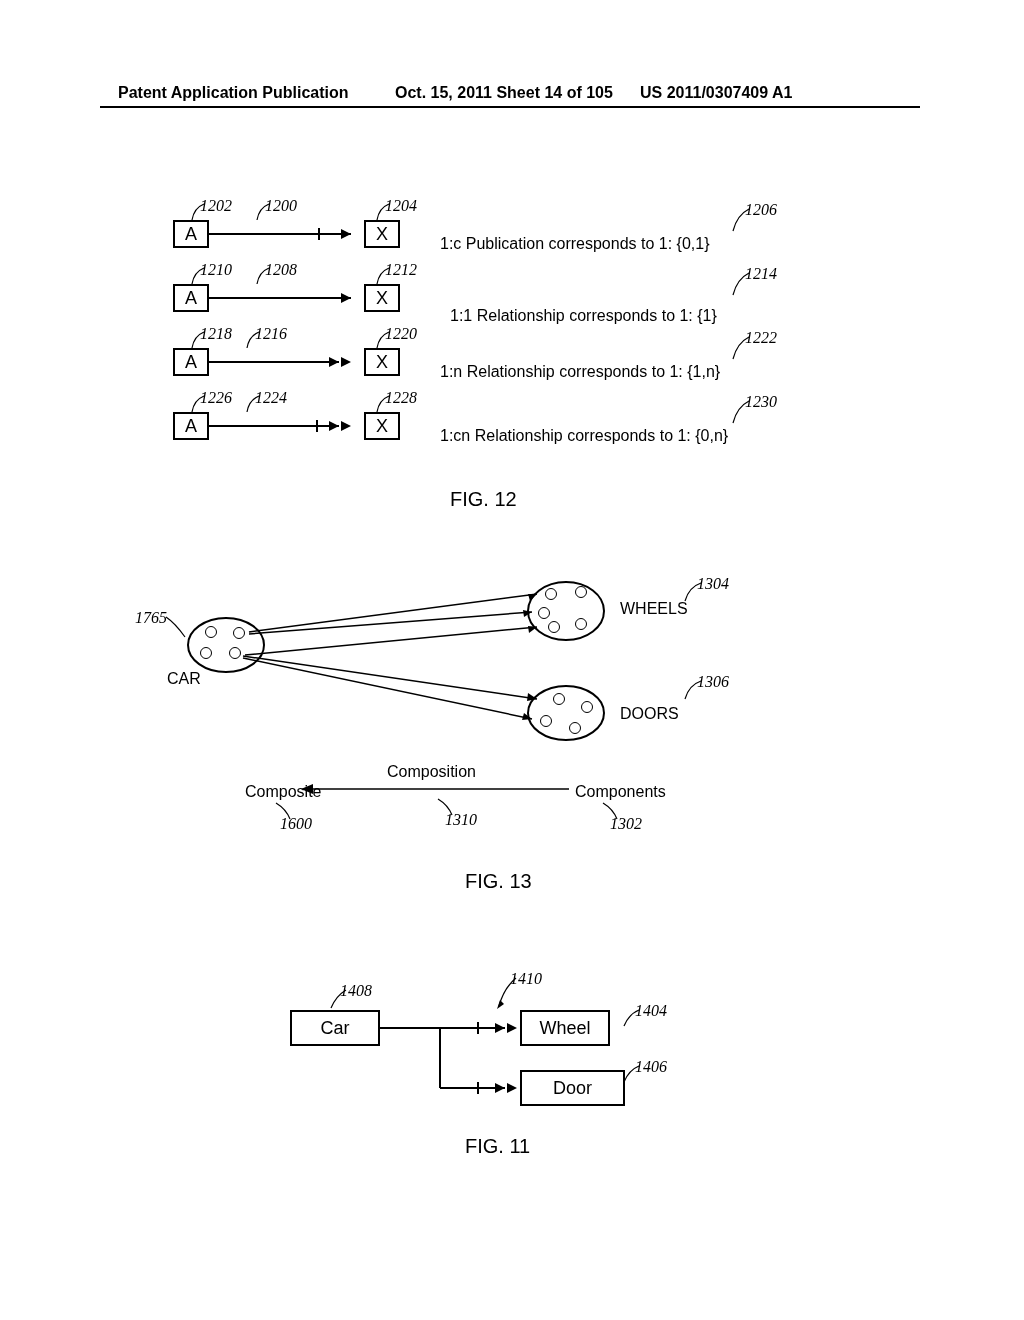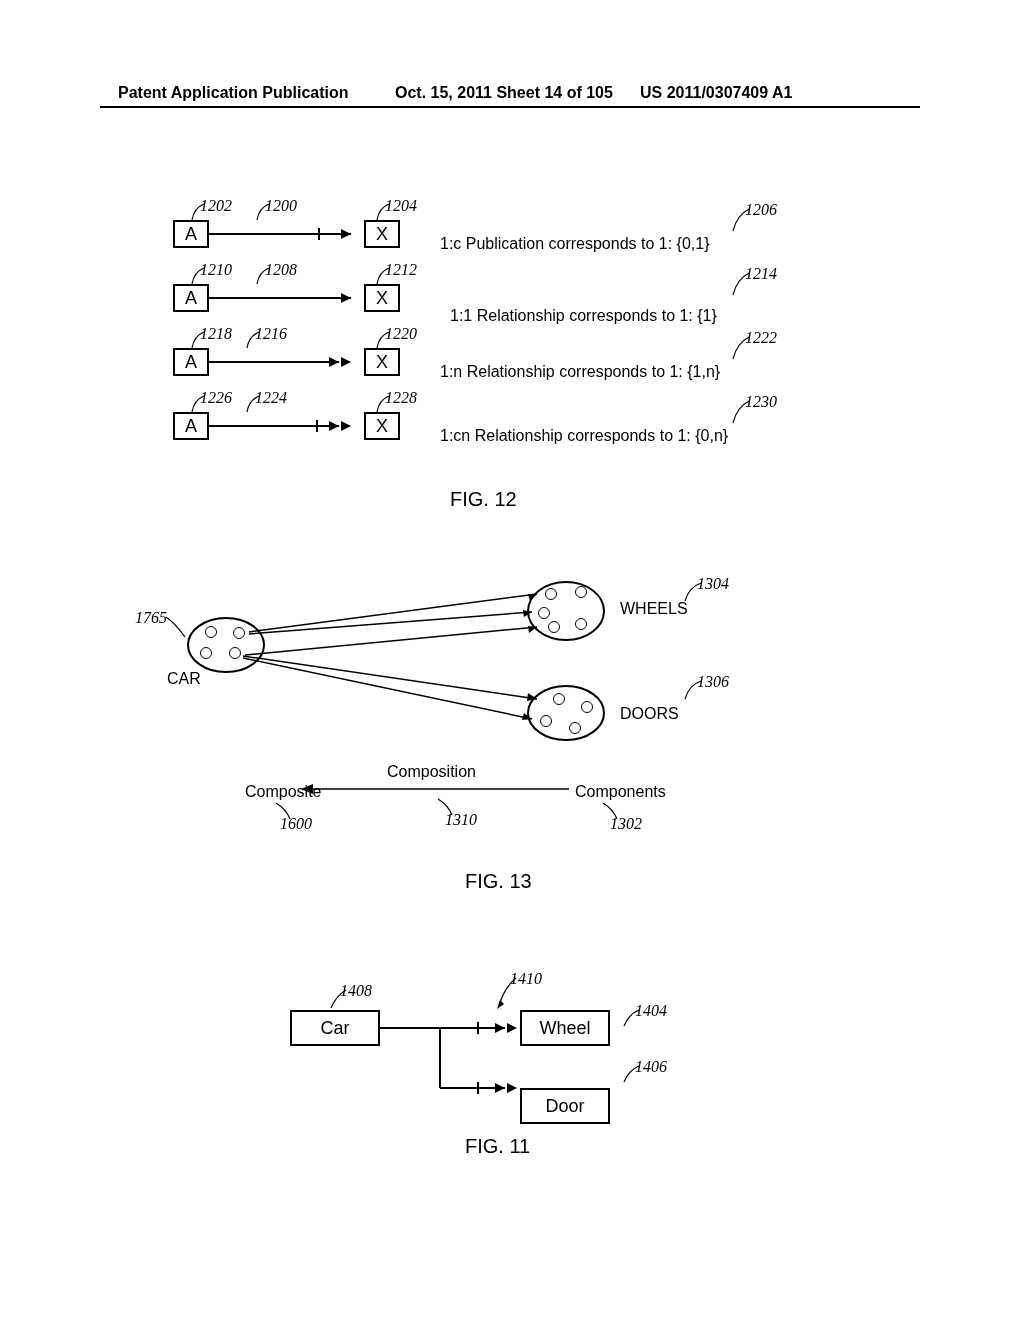--- a/index.html
+++ b/index.html
@@ -230,21 +230,21 @@
 </div>
 <div class="fig-label" style="position:absolute;top:870px;left:465px">FIG. 13</div>
 
 <div style="position:absolute;top:970px;left:280px;width:440px;height:170px">
   <div class="box" style="width:90px;height:36px;position:absolute;top:40px;left:10px">
       <span>Car</span>
     </div>
   <div class="box" style="width:90px;height:36px;position:absolute;top:40px;left:240px">
       <span>Wheel</span>
     </div>
-  <div class="box" style="width:90px;height:36px;position:absolute;top:118px;left:240px">
+  <div class="box" style="width:105px;height:36px;position:absolute;top:100px;left:240px">
       <span>Door</span>
     </div>
 
   <svg width="150" height="100" style="position:absolute;top:40px;left:100px">
     <line x1="0" y1="18" x2="125" y2="18" stroke="#000" stroke-width="2"></line>
     <line x1="98" y1="12" x2="98" y2="24" stroke="#000" stroke-width="2"></line>
     <polygon points="125,18 115,13 115,23" fill="#000"></polygon>
     <polygon points="137,18 127,13 127,23" fill="#000"></polygon>
     <line x1="60" y1="18" x2="60" y2="78" stroke="#000" stroke-width="2"></line>
     <line x1="60" y1="78" x2="125" y2="78" stroke="#000" stroke-width="2"></line>

